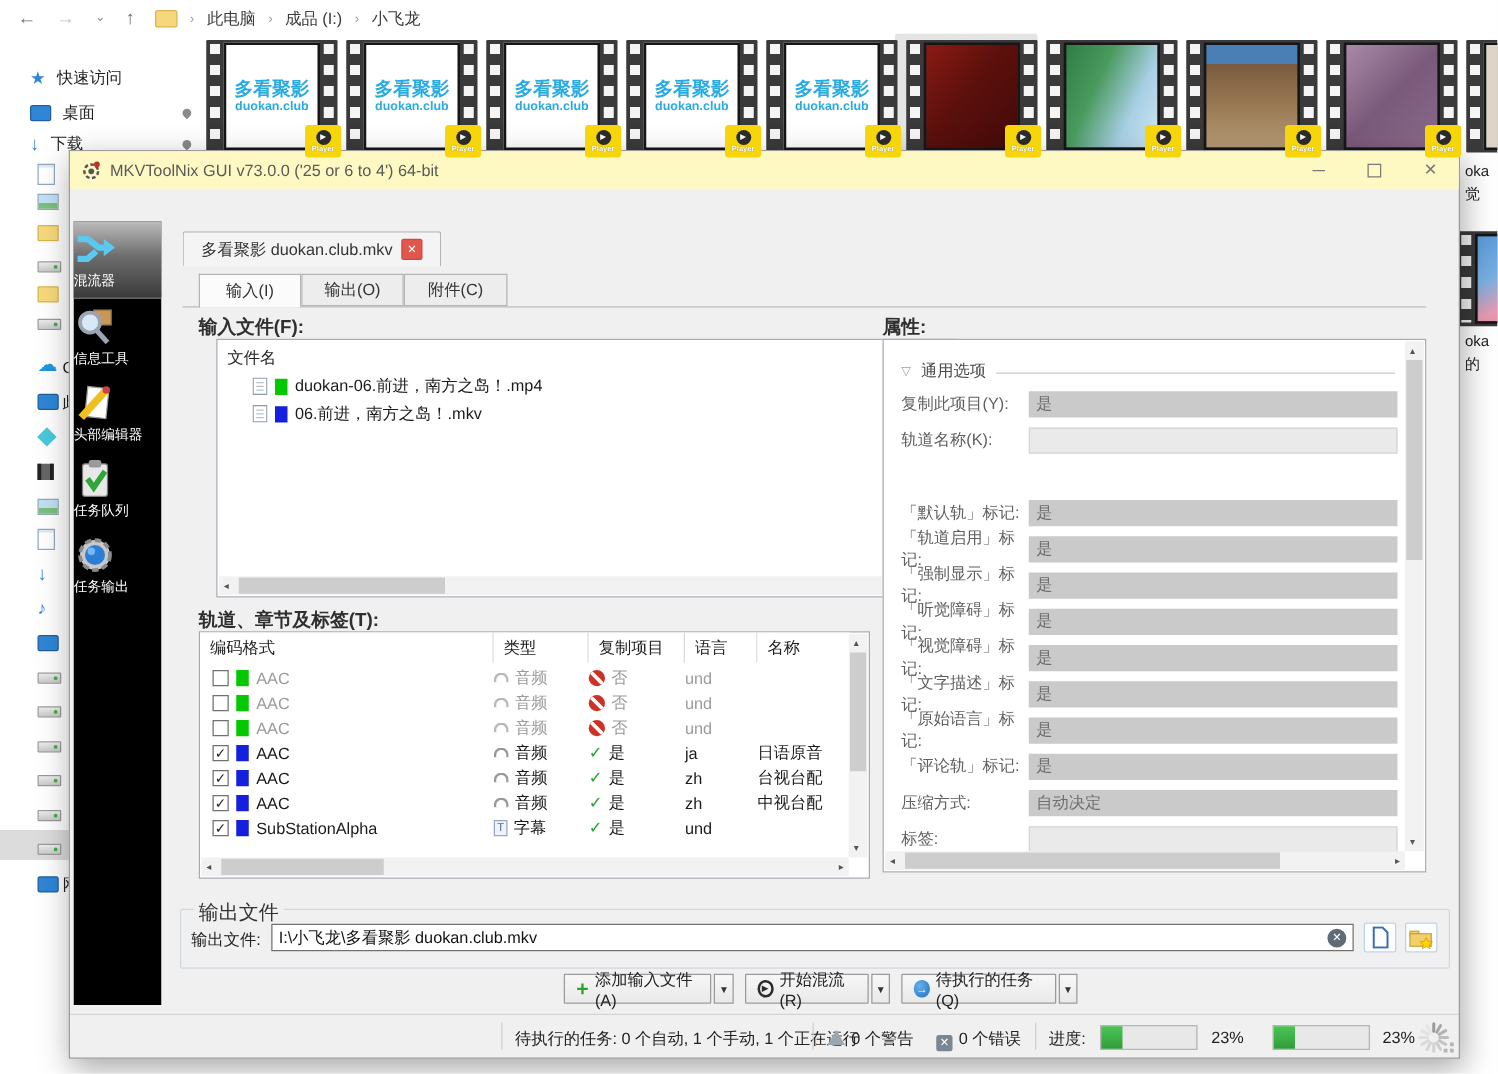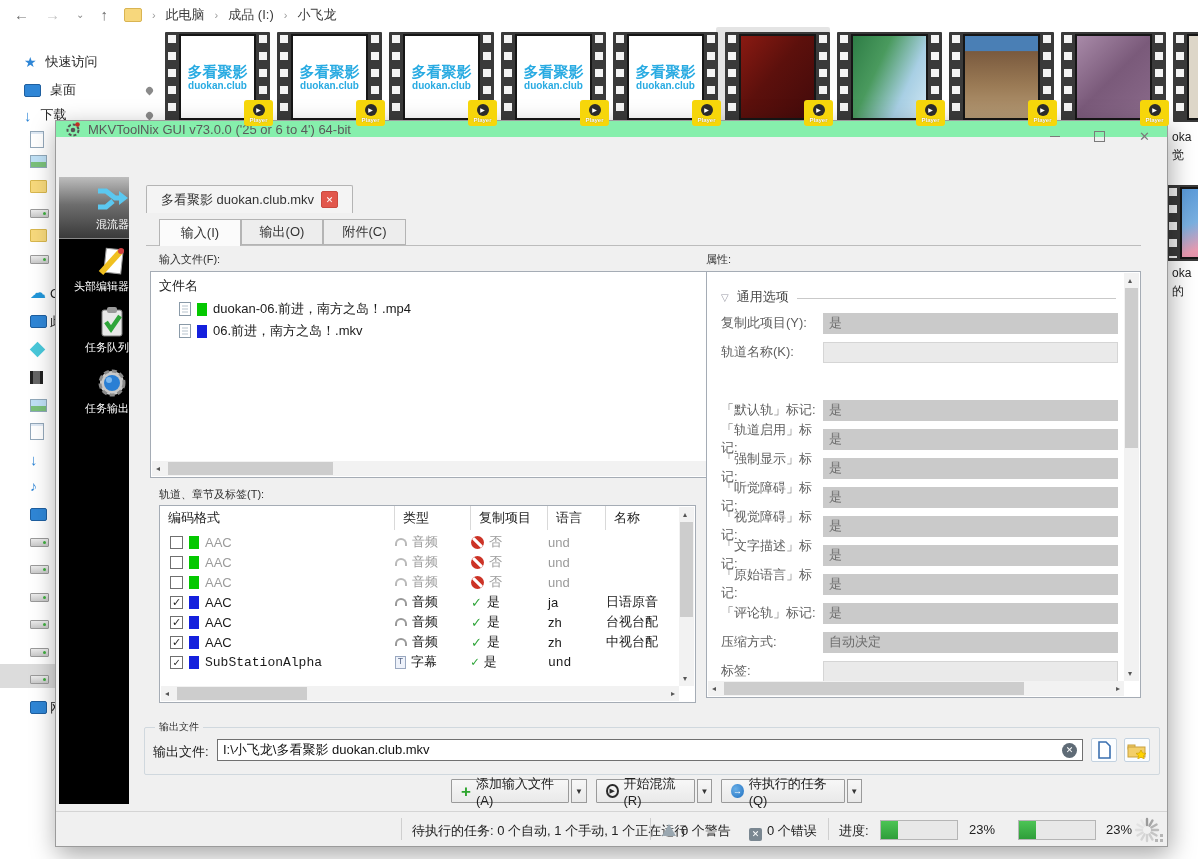--- a/index.html
+++ b/index.html
@@ -59,46 +59,46 @@
   .i-film{width:13px;height:13px;background:#666;border-left:3px solid #222;border-right:3px solid #222;box-sizing:border-box;}
   .i-note{color:#2f86d6;font-size:14px;}
   .side-sel{position:absolute;left:0;top:664px;width:56px;height:24px;background:#dcdcdc;}
 
   .fragtext{position:absolute;font-size:12px;color:#222;}
 
   
   #win{left:55px;top:120px;width:1113px;height:727px;background:#f0f0f0;border:1px solid #9b9b9b;
        box-sizing:border-box;box-shadow:2px 8px 24px rgba(0,0,0,.35);}
   #win .abs{position:absolute;}
-  #titlebar{left:0;top:0;right:0;height:16px;background:#86efac;display:flex;align-items:center;padding-left:9px;gap:7px;}
+  #titlebar{left:0;top:0;right:0;height:30px;background:#fef9c3;display:flex;align-items:center;padding-left:9px;gap:7px;}
   .win-title{font-size:13px;color:#5a5a5a;}
   .win-ctrls{position:absolute;right:0;top:0;height:30px;display:flex;}
   .wc{width:45px;height:30px;display:flex;align-items:center;justify-content:center;color:#7a7a7a;}
   .wc .mini{width:10px;height:1px;background:#7a7a7a;}
   .wc .maxi{width:9px;height:9px;border:1px solid #7a7a7a;}
   .wc .clos{font-size:13px;}
   #menubar{left:0;top:30px;right:0;height:26px;display:flex;align-items:center;padding-left:8px;
            font-size:13px;color:#7d7d7d;}
   .menu-item{padding:0 11px;}
 
   #toolside{left:3px;top:56px;width:70px;height:627px;background:#000;display:flex;flex-direction:column;align-items:center;}
-  .tool{width:70px;display:flex;flex-direction:column;align-items:flex-end;color:#fff;font-size:11px;padding:5px 0 6px;box-sizing:border-box;}
+  .tool{width:70px;display:flex;flex-direction:column;align-items:flex-start;color:#fff;font-size:11px;padding:5px 0 6px;box-sizing:border-box;}
   .tool.selected{background:linear-gradient(180deg,#bdbdbd 0%,#6e6e6e 45%,#3a3a3a 100%);border-bottom:1px solid #888;}
   .ticon{width:34px;height:34px;margin-bottom:1px;}
 
   .tab1{left:90px;top:64px;width:205px;height:27px;background:#f4f4f4;border:1px solid #b4b4b4;border-bottom:none;
         border-radius:2px 2px 0 0;display:flex;align-items:center;justify-content:center;gap:7px;font-size:13px;color:#333;}
   .tab-close{width:15px;height:15px;background:#e2574c;border:1px solid #c94a40;border-radius:2px;color:#fff;
              font-size:9px;font-weight:bold;display:flex;align-items:center;justify-content:center;}
   .pane-top{left:90px;top:124px;width:995px;height:0;border-top:1px solid #bcbcbc;z-index:1;}
   .subtab{position:absolute;top:98px;height:26px;box-sizing:border-box;display:flex;align-items:center;justify-content:center;
           font-size:13px;color:#333;border:1px solid #b4b4b4;background:#ededed;}
   .subtab.active{background:#fbfbfb;height:27px;z-index:2;border-bottom:none;}
 
-  .sec-label{position:absolute;font-size:11px;color:#2f2f2f;}
+  .sec-label{position:absolute;font-size:15px;color:#2f2f2f;font-weight:bold;}
 
   .panel{position:absolute;background:#fff;border:1px solid #a5acb5;box-sizing:border-box;}
   .hscroll{position:absolute;left:1px;bottom:1px;height:15px;background:#f2f2f2;}
   .hs-thumb{position:absolute;top:1px;height:13px;background:#cdcdcd;}
   .hs-ar{position:absolute;top:3px;font-size:8px;color:#555;}
   .vscroll{position:absolute;top:1px;right:1px;width:15px;background:#f2f2f2;}
   .vs-thumb{position:absolute;left:1px;width:13px;background:#cdcdcd;}
   .vs-ar{position:absolute;left:4px;font-size:8px;color:#555;}
 
   .inlist-header{position:absolute;left:8px;top:5px;font-size:13px;color:#222;}
@@ -131,21 +131,21 @@
   .cb.checked::after{content:"✓";}
   .hp{width:12px;height:8px;border:2px solid #999;border-bottom:none;border-radius:7px 7px 0 0;flex:none;box-sizing:border-box;}
   .muted .hp{border-color:#b9b9b9;}
   .subt{width:11px;height:13px;border:1px solid #9aa8c0;color:#5a6a8a;font-size:9px;display:flex;align-items:center;
         justify-content:center;flex:none;background:#eef2fa;box-sizing:border-box;}
   .noic{width:13px;height:13px;border-radius:50%;background:#cc3326;position:relative;flex:none;overflow:hidden;}
   .noic::after{content:"";position:absolute;left:0px;top:5px;width:13px;height:3px;background:#fff;transform:rotate(45deg);border-radius:1px;}
   .okic{color:#2fa53a;font-weight:bold;font-size:13px;flex:none;}
 
   #outgroup{left:88px;top:606px;width:1014px;height:46px;border:1px solid #d0d8de;border-radius:2px;}
-  .legend{position:absolute;left:10px;top:-8px;background:#f0f0f0;padding:0 4px;font-size:10px;color:#333;}
+  .legend{position:absolute;left:10px;top:-8px;background:#f0f0f0;padding:0 4px;font-size:16px;color:#333;}
   .outlabel{position:absolute;left:8px;top:15px;font-size:13px;color:#222;}
   .outfield{position:absolute;left:72px;right:76px;top:11px;height:22px;background:#fff;border:1px solid #707070;
             box-sizing:border-box;display:flex;align-items:center;font-size:13px;color:#111;padding-left:5px;}
   .clearx{position:absolute;right:5px;width:15px;height:15px;border-radius:50%;background:#5f6b76;color:#fff;
           font-size:9px;display:flex;align-items:center;justify-content:center;}
   .obtn{position:absolute;top:10px;width:26px;height:24px;background:#fbfdff;border:1px solid #c3d2e0;border-radius:2px;
         display:flex;align-items:center;justify-content:center;box-sizing:border-box;}
 
   #btnrow{left:395px;top:658px;width:420px;height:24px;display:flex;align-items:center;}
   .bgroup{display:flex;margin-right:9px;}
@@ -439,20 +439,28 @@
       <div class="tool selected">
         <svg class="ticon" viewBox="0 0 34 34">
           <path d="M3 9h8l9 7h5" stroke="#5bc8f0" stroke-width="5" fill="none"></path>
           <path d="M3 25h8l7-6" stroke="#5bc8f0" stroke-width="5" fill="none"></path>
           <polygon points="24,9 33,16 24,23" fill="#5bc8f0"></polygon>
         </svg>
         <span>混流器</span>
       </div>
       <div class="tool">
         <svg class="ticon" viewBox="0 0 34 34">
+          <rect x="16" y="4" width="14" height="12" fill="#c89858" stroke="#8a6a3a"></rect>
+          <circle cx="13" cy="14" r="8" fill="#d8e8f4" stroke="#98a5b2" stroke-width="3"></circle>
+          <line x1="18" y1="20" x2="27" y2="30" stroke="#98a5b2" stroke-width="4"></line>
+        </svg>
+        <span>信息工具</span>
+      </div>
+      <div class="tool">
+        <svg class="ticon" viewBox="0 0 34 34">
           <rect x="10" y="5" width="17" height="24" fill="#fff" stroke="#9a9a9a" transform="rotate(6 18 17)"></rect>
           <line x1="6" y1="29" x2="25" y2="8" stroke="#f0c020" stroke-width="6"></line>
           <circle cx="26" cy="7" r="3" fill="#d04040"></circle>
         </svg>
         <span>头部编辑器</span>
       </div>
       <div class="tool">
         <svg class="ticon" viewBox="0 0 34 34">
           <rect x="7" y="5" width="20" height="26" rx="2" fill="#e8e8e8" stroke="#7a7a7a"></rect>
           <rect x="12" y="2" width="10" height="6" rx="2" fill="#9a9a9a"></rect>
@@ -480,21 +488,21 @@
       <span>输入(I)</span>
     </div>
     <div class="subtab" style="left:185px;width:82px;">
       <span>输出(O)</span>
     </div>
     <div class="subtab" style="left:267px;width:83px;">
       <span>附件(C)</span>
     </div>
 
     <div class="sec-label" style="left:103px;top:131px;">输入文件(F):</div>
-    <div class="panel" style="left:94px;top:150px;width:593px;height:207px;">
+    <div class="panel" style="left:117px;top:150px;width:593px;height:207px;">
       <div class="inlist-header">文件名</div>
       <div class="file-row" style="top:28px;">
         <svg width="12" height="14">
           <rect x="0.5" y="0.5" width="11" height="13" fill="#fff" stroke="#8a9aa8"></rect>
           <line x1="3" y1="4" x2="9" y2="4" stroke="#b7c3cd"></line>
             <line x1="3" y1="7" x2="9" y2="7" stroke="#b7c3cd"></line>
             <line x1="3" y1="10" x2="9" y2="10" stroke="#b7c3cd"></line>
         </svg>
         <span class="csq green"></span>
         <span>duokan-06.前进，南方之岛！.mp4</span>
@@ -686,21 +694,21 @@
             <span class="hp"></span>
             <span>音频</span>
           </span>
         <span class="cell2">
             <span class="okic">✓</span>
             <span>是</span>
           </span>
         <span class="cell3">zh</span>
         <span class="cell4">中视台配</span>
       </div>
-      <div class="trow" style="top:146px;font-family:Liberation Mono, monospace;">
+      <div class="trow" style="top:146px;">
         <span class="cell0">
             <span class="cb checked"></span>
             <span class="csq blue"></span>
             <span>SubStationAlpha</span>
           </span>
         <span class="cell1">
             <span class="subt">T</span>
             <span>字幕</span>
           </span>
         <span class="cell2">

